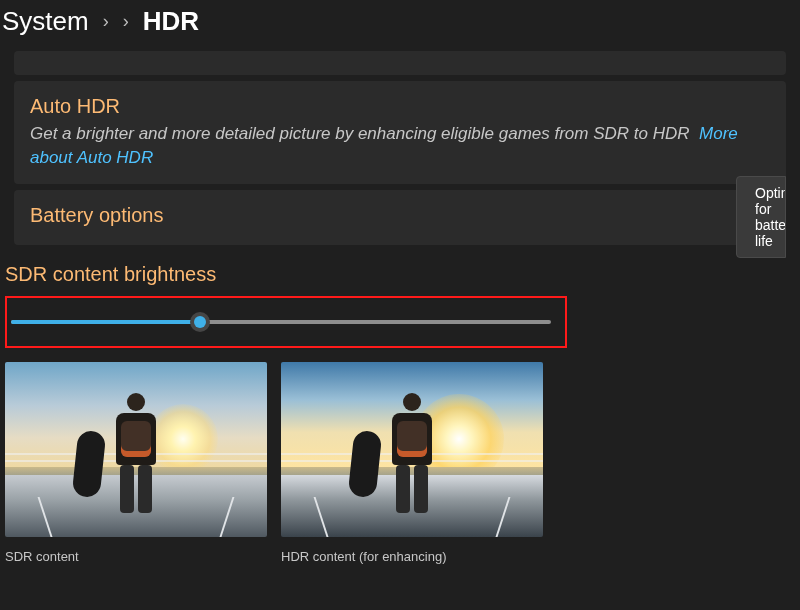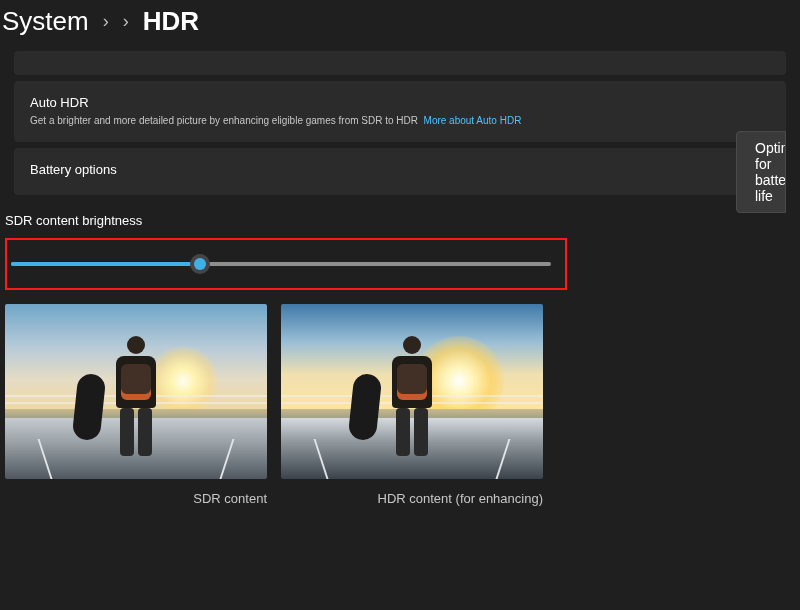--- a/index.html
+++ b/index.html
@@ -23,22 +23,22 @@
   .breadcrumb .crumb.current { font-weight: 600; text-align: right; }
   .breadcrumb .chev { color: #bfbfbf; font-size: 18px; }
   .panel {
     background: #2b2b2b;
     border-radius: 4px;
     margin: 0 14px 6px 14px;
     padding: 14px 16px;
     position: relative;
   }
   .panel.first { margin-top: 0; height: 24px; padding-top: 2px; padding-bottom: 2px; }
-  .setting-title { font-size: 13px; color: #ffffff; margin-bottom: 4px; }
-  .setting-desc { font-size: 10px; color: #c7c7c7; line-height: 1.4; }
+  .setting-title { font-size: 20px; color: #fdba74; margin-bottom: 4px; }
+  .setting-desc { font-size: 17px; color: #c7c7c7; line-height: 1.4; font-style: italic; }
   .link { color: #4fc2ff; cursor: pointer; }
   .right-button {
     position: absolute;
     right: 0; top: 50%; transform: translateY(-50%);
     background: #3a3a3a;
     color: #ffffff;
     border: 1px solid #4a4a4a;
     border-radius: 4px 0 0 4px;
     padding: 8px 14px 8px 18px;
     font-size: 14px;
@@ -82,21 +82,21 @@
     background: #454545;
     display: flex; align-items: center; justify-content: center;
   }
   .slider .thumb::after {
     content: "";
     width: 12px; height: 12px;
     border-radius: 50%;
     background: #3fb0e8;
   }
   .images-row { display: flex; gap: 14px; }
-  .img-col { width: 262px; text-align: right; }
+  .img-col { width: 262px; }
   .img-box {
     width: 262px; height: 175px;
     border-radius: 2px;
     overflow: hidden;
     position: relative;
   }
   .img-caption { font-size: 13px; color: #c7c7c7; margin-top: 12px; }
   
   .scene { position: absolute; inset: 0; }
   .sky { position: absolute; left:0; right:0; top:0; height:62%;

